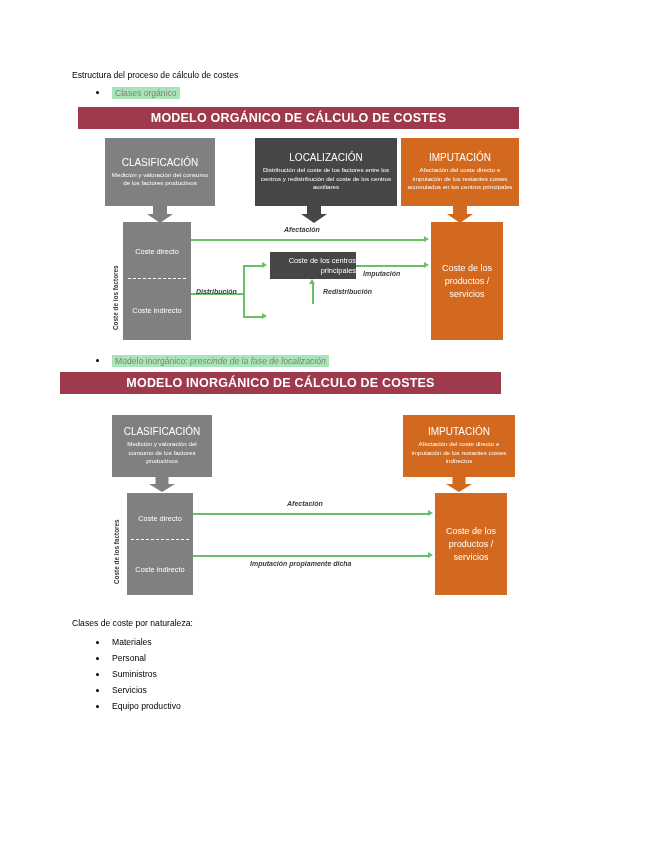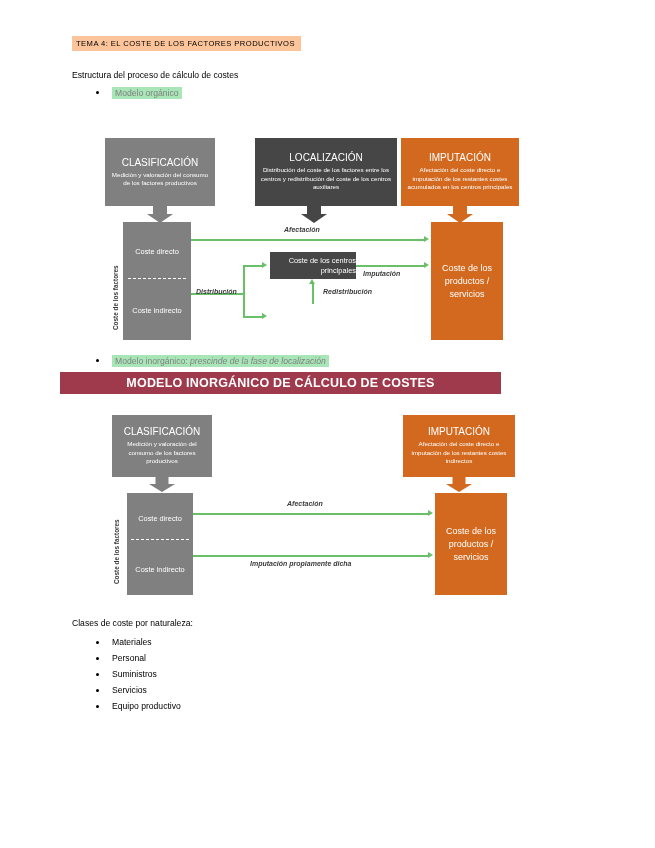--- a/index.html
+++ b/index.html
@@ -230,29 +230,29 @@
     background: #000;
   }
   .li .txt { margin-left: 16px; }
   .bullet-line .txtb { margin-left: 16px; }
 </style>
 </head>
 <body>
 
 <div class="page">
 
-  <div class="chapter-title">TEMA 4: EL COSTE DE LOS FACTORES PRODUCTIVOS</div>
 
   <div class="section-heading">Estructura del proceso de cálculo de costes</div>
 
   <div class="bullet-line bullet-1">
     <span class="dot"></span>
-    <span class="txtb"><span class="hl">Modelo orgánico</span></span>
-  </div>
-
+    <span class="txtb"><span class="hl">Clases orgánico</span></span>
+  </div>
+
+  <div class="banner banner-1">MODELO ORGÁNICO DE CÁLCULO DE COSTES</div>
 
   <div class="blk grey" style="left:105px; top:138px; width:110px; height:68px;">
     <div class="hd">CLASIFICACIÓN</div>
     <div class="sub">Medición y valoración del consumo de los factores productivos</div>
   </div>
   <div class="dn-arrow" style="left:160px; top:206px;">
     <div class="stem" style="width:14px; height:8px; background:#808080;"></div>
     <div class="head" style="top:8px; border-top:9px solid #808080;"></div>
   </div>
 

